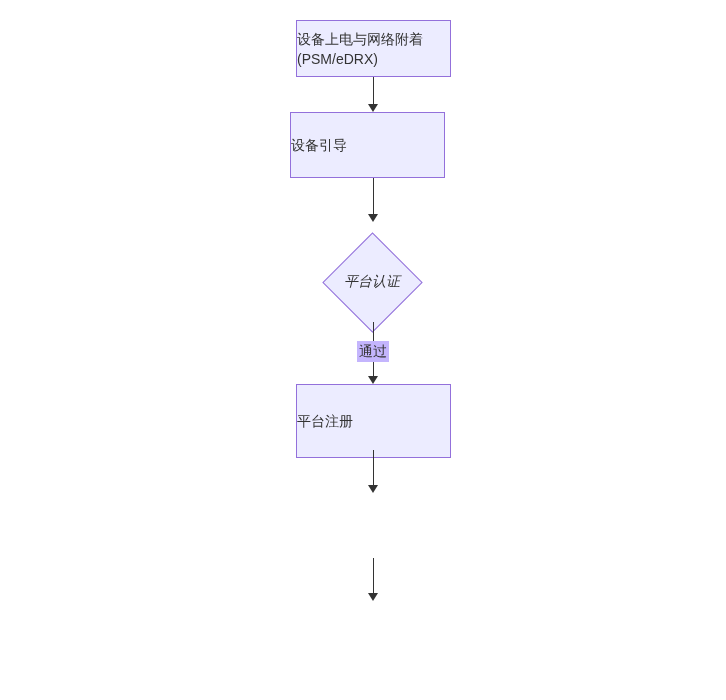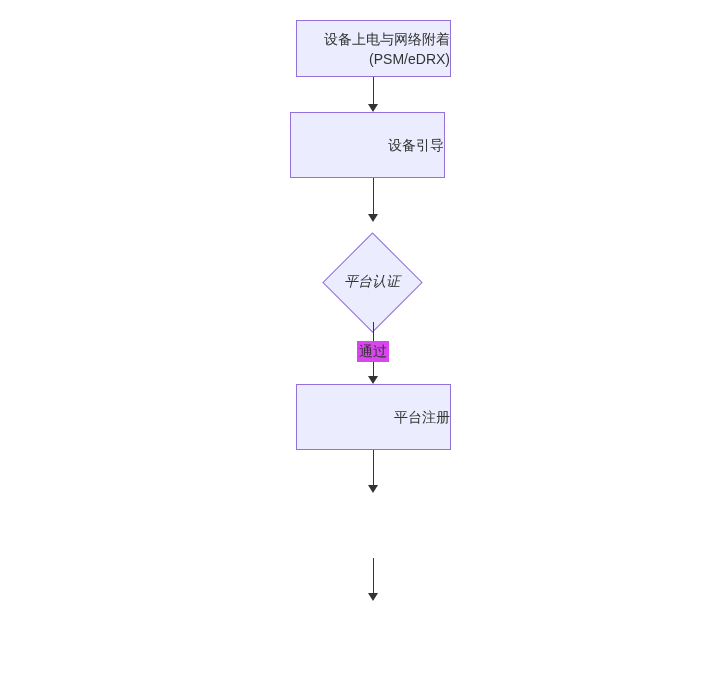--- a/index.html
+++ b/index.html
@@ -9,29 +9,29 @@
   .canvas { position: absolute; left: 0; top: 0; width: 726px; height: 700px; }
 
   
   .node-rect {
     position: absolute;
     width: 155px;
     background: #ECECFF;
     border: 1px solid #9370DB;
     display: flex;
     flex-direction: column;
-    align-items: flex-end;
+    align-items: flex-start;
     justify-content: center;
     text-align: center;
     font-size: 14px;
     line-height: 22px;
   }
   .n1 { left: 296px; top: 20px;  height: 57px; line-height: 20px; }
   .n2 { left: 290px; top: 112px; height: 66px; }
-  .n4 { left: 296px; top: 384px; height: 66px; }
+  .n4 { left: 296px; top: 384px; height: 74px; }
   .n5 { left: 296px; top: 493px; height: 66px; }
   .n6 { left: 296px; top: 601px; height: 64px; }
 
   
   .diamond { position: absolute; left: 322px; top: 232px; width: 100px; height: 100px; font-style: italic; }
   .diamond .shape {
     position: absolute; left: 14.5px; top: 14.5px;
     width: 71px; height: 71px;
     background: #ECECFF; border: 1px solid #9370DB;
     transform: rotate(45deg);
@@ -59,21 +59,21 @@
   }
   .a1 { top: 104px; }
   .a2 { top: 214px; }
   .a3 { top: 376px; }
   .a4 { top: 485px; }
   .a5 { top: 593px; }
 
   
   .edge-label {
     position: absolute; left: 357px; top: 341px;
-    background: #d946ef;
+    background: #c4b5fd;
     font-size: 14px; line-height: 21px;
     padding: 0 2px;
     z-index: 2;
   }
 </style>
 </head>
 <body>
 
 <div class="canvas">
 

